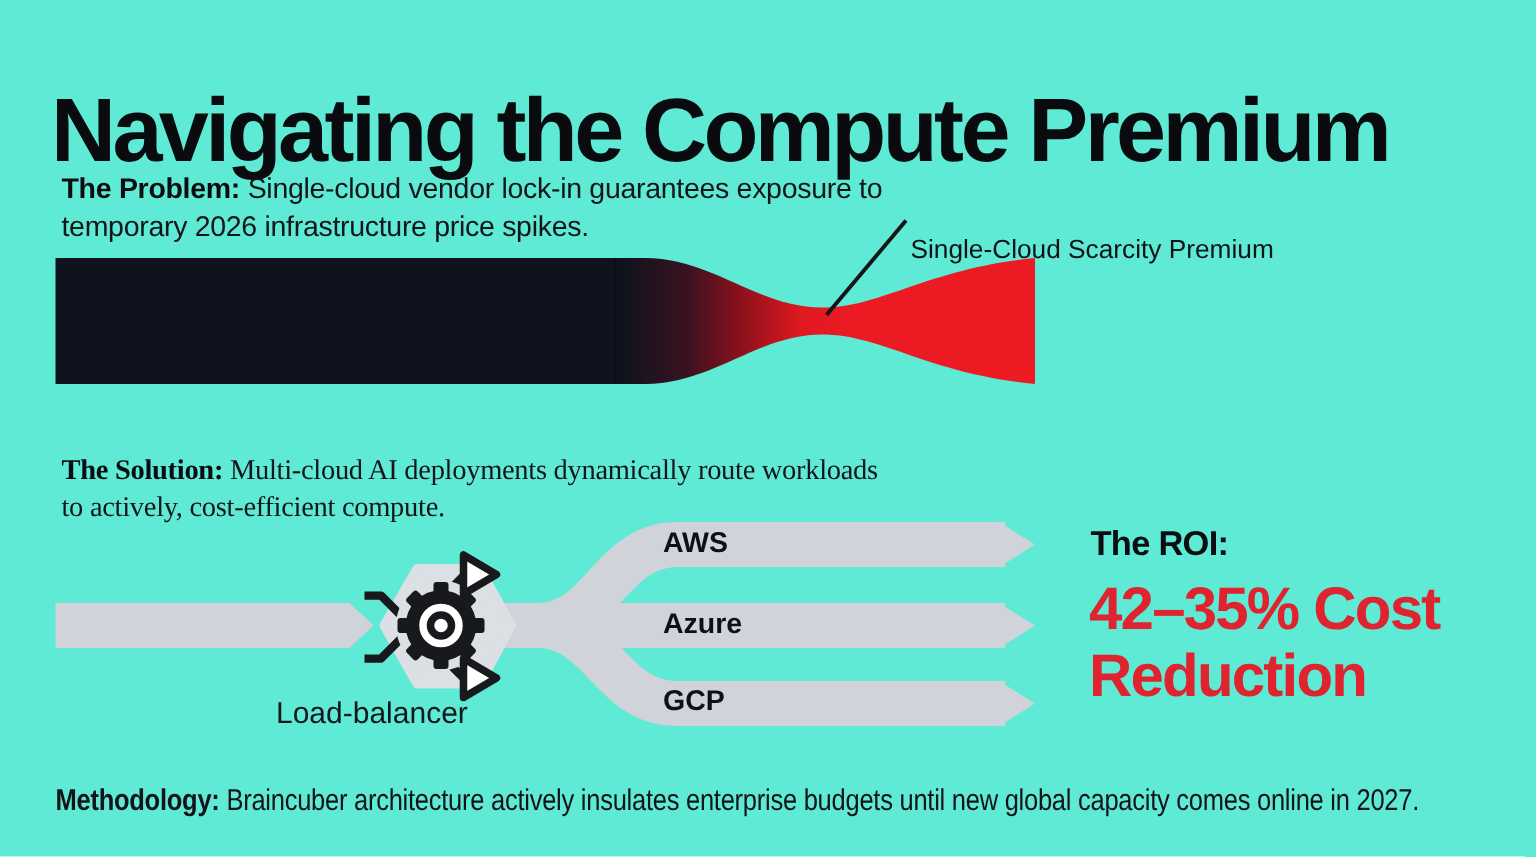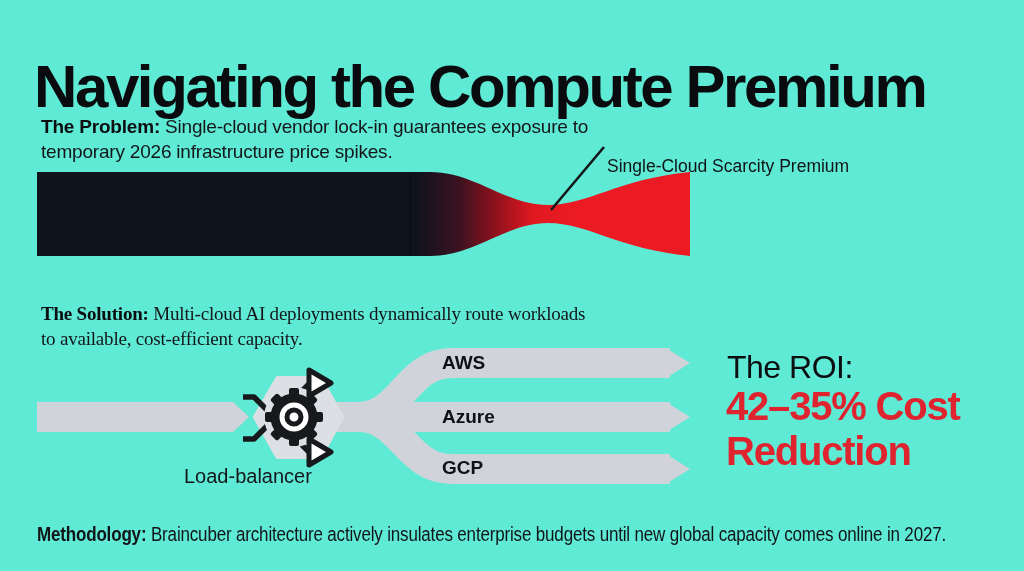--- a/index.html
+++ b/index.html
@@ -23,21 +23,21 @@
     left:607px;top:132px;font-size:17.5px;color:#111317;white-space:nowrap;margin-top:24px;
   }
   .branch-label{
     width:200px;font-size:19px;font-weight:bold;color:#0e1013;
     line-height:24px;
   }
   .lb-label{
     left:184px;top:465px;width:200px;text-align:left;font-size:20px;color:#15171b;
   }
   .roi-head{
-    left:727px;top:349px;font-size:32px;font-weight:normal;letter-spacing:-0.5px;color:#0c0d10;
+    left:727px;top:349px;font-size:23px;font-weight:bold;letter-spacing:-0.5px;color:#0c0d10;
   }
   .roi-value{
     left:726px;top:384px;width:290px;
     font-size:40px;line-height:45px;font-weight:bold;letter-spacing:-1.2px;color:#df2430;
   }
   .methodology{
     left:37px;top:521px;width:1160px;font-size:20px;line-height:26px;color:#121419;margin:0;
     transform:scaleX(0.85);transform-origin:left center;white-space:nowrap;letter-spacing:-0.2px;
   }
   .methodology b{font-weight:bold;}
@@ -105,21 +105,21 @@
       </g>
     </g>
   </svg>
 
   <h1 class="abs title">Navigating the Compute Premium</h1>
 
   <p class="abs para problem"><b>The Problem:</b> <span>Single-cloud vendor lock-in guarantees exposure to</span><br><span>temporary 2026 infrastructure price spikes.</span></p>
 
   <div class="abs callout-label">Single-Cloud Scarcity Premium</div>
 
-  <p class="abs para solution"><b>The Solution:</b> <span>Multi-cloud AI deployments dynamically route workloads</span><br><span>to available, cost-efficient capacity.</span></p>
+  <p class="abs para solution"><b>The Solution:</b> <span>Multi-cloud AI deployments dynamically route workloads</span><br><span>to actively, cost-efficient compute.</span></p>
 
   <div class="abs branch-label" style="left:442px;top:351px">AWS</div>
   <div class="abs branch-label" style="left:442px;top:405px">Azure</div>
   <div class="abs branch-label" style="left:442px;top:456px">GCP</div>
 
   <div class="abs lb-label">Load-balancer</div>
 
   <div class="abs roi-head">The ROI:</div>
   <div class="abs roi-value"><span>42–35% Cost</span><br><span>Reduction</span></div>
 

